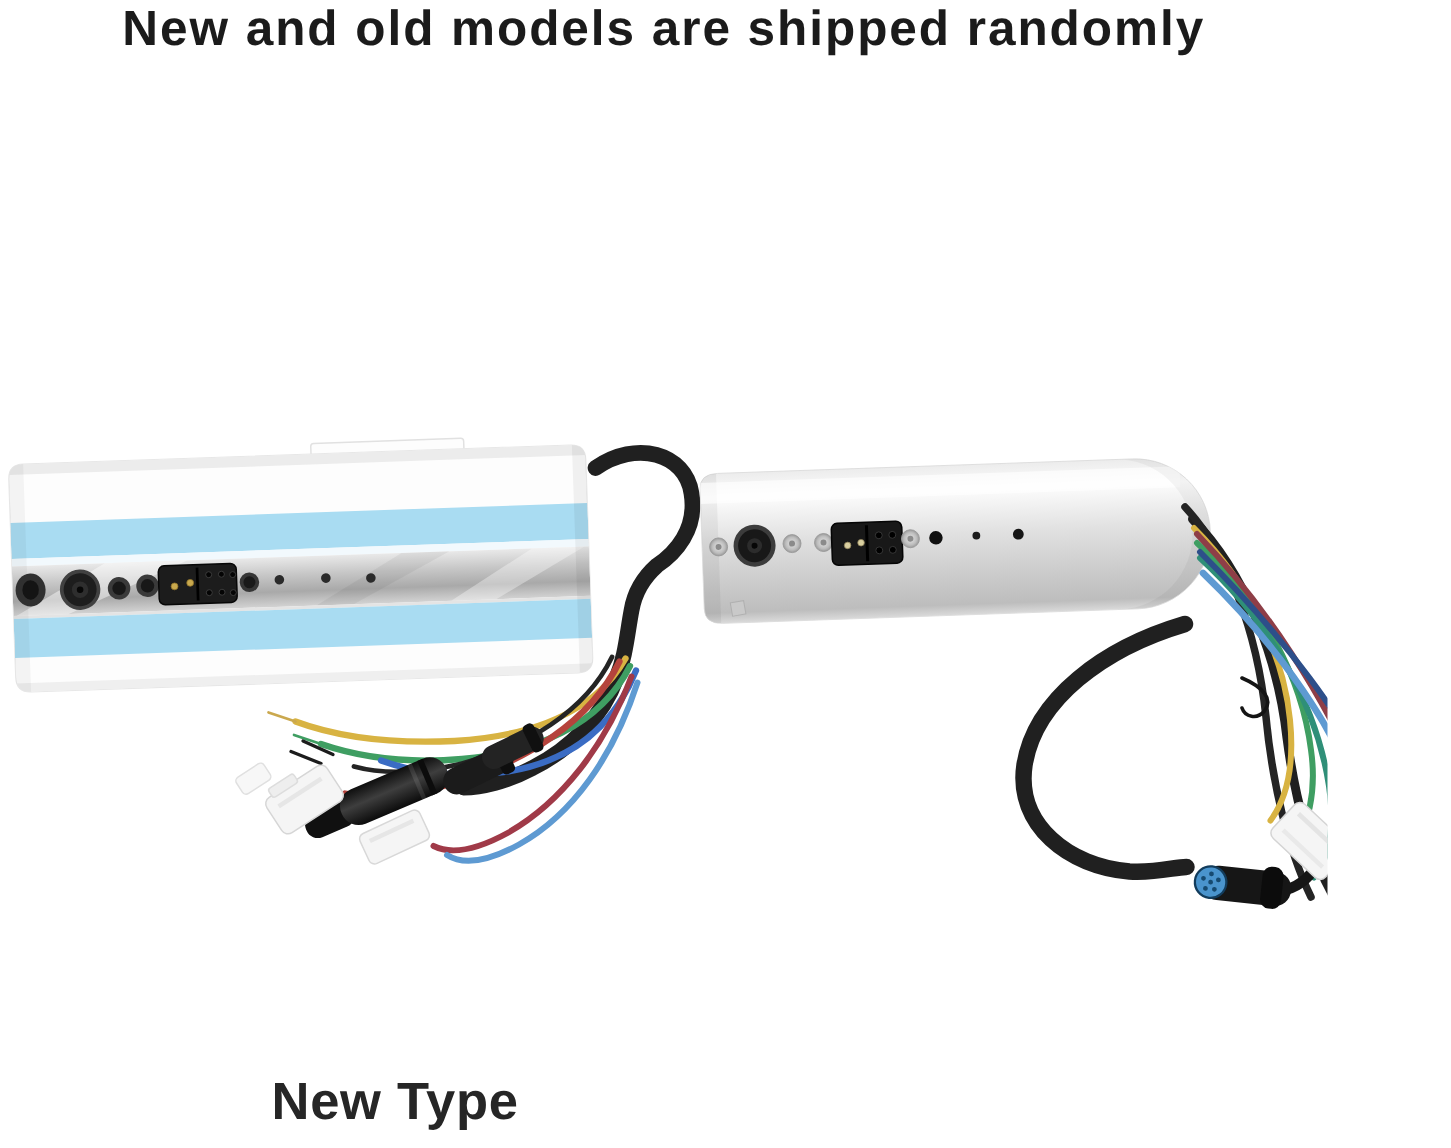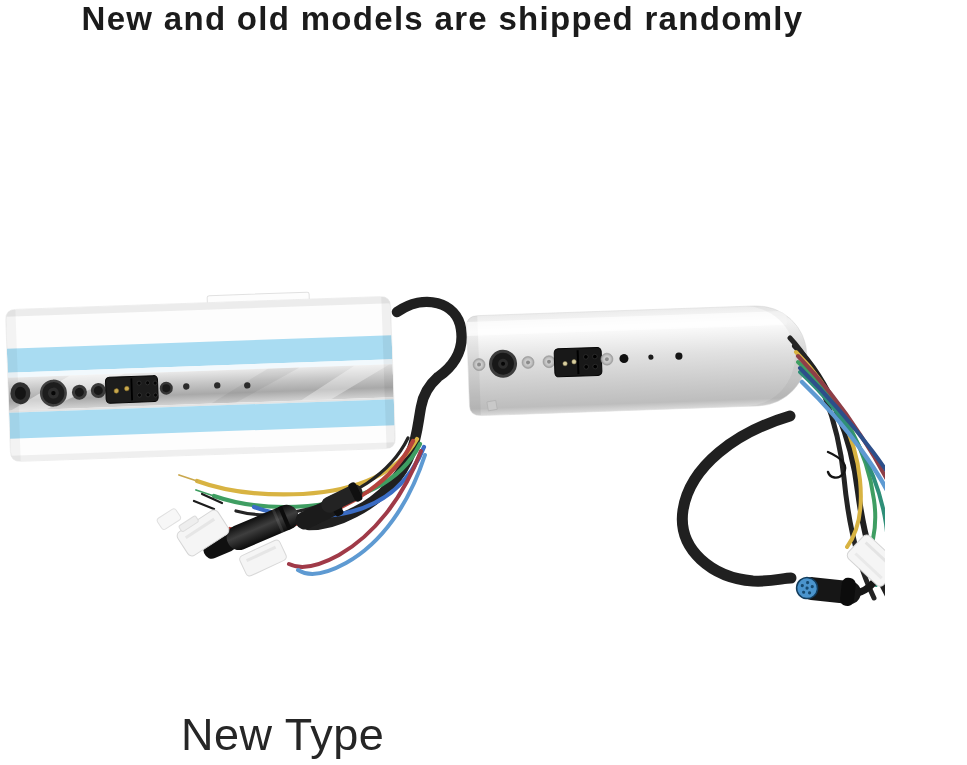--- a/index.html
+++ b/index.html
@@ -6,21 +6,21 @@
   .stage{
     position:relative;width:885px;height:765px;background:#ffffff;overflow:hidden;
     font-family:"Liberation Sans",sans-serif;
   }
   .headline{
     position:absolute;top:-3px;left:0;right:0;text-align:center;
     font-size:33px;line-height:44px;font-weight:700;letter-spacing:1.3px;color:#1b1b1b;
     white-space:nowrap;
   }
   .caption{
-    position:absolute;top:714px;font-size:45px;line-height:42px;font-weight:400;
+    position:absolute;top:714px;font-size:35px;line-height:42px;font-weight:700;
     letter-spacing:0.5px;color:#262626;white-space:nowrap;
   }
   .caption.new{left:181px;}
   .caption.old{left:596px;}
   svg{position:absolute;top:0;left:0;}
 </style>
 </head>
 <body>
 
 <div class="stage">

